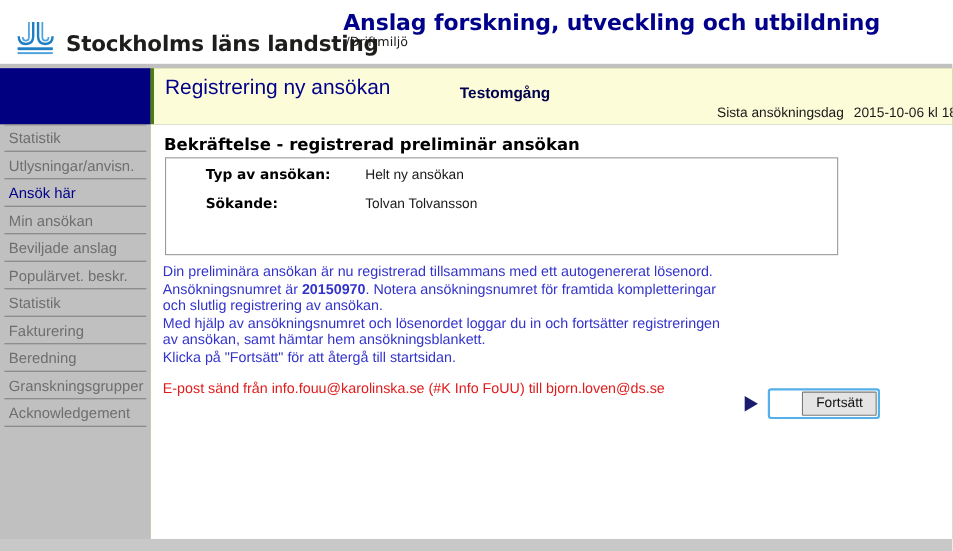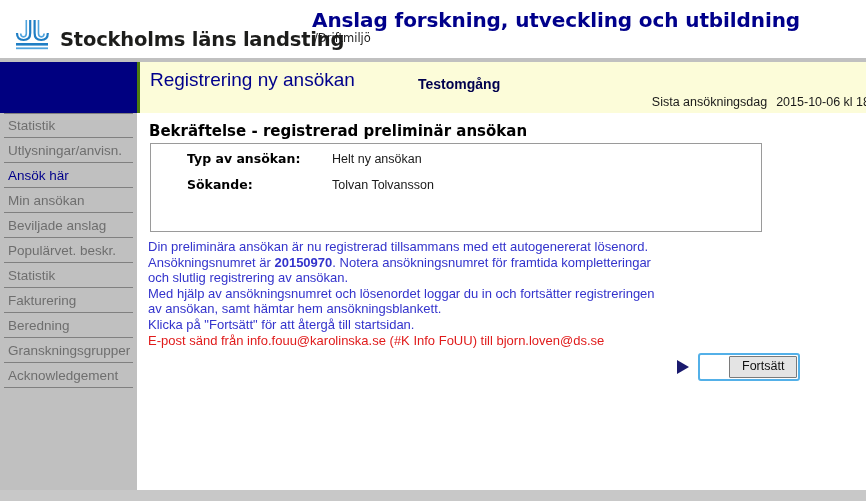--- a/index.html
+++ b/index.html
@@ -200,20 +200,21 @@
   }
   .notice-line {
     font-size: 13px;
     color: #3333cc;
     line-height: 15.6px;
     white-space: nowrap;
   }
   .notice-line b { font-weight: bold; }
   .notice-line.email {
     color: #e01b1b;
+    margin-top: 12px;
   }
 
   
   .continue-wrap {
     position: absolute;
     left: 539px; top: 240px;
     display: flex;
     align-items: center;
     gap: 8px;
   }

